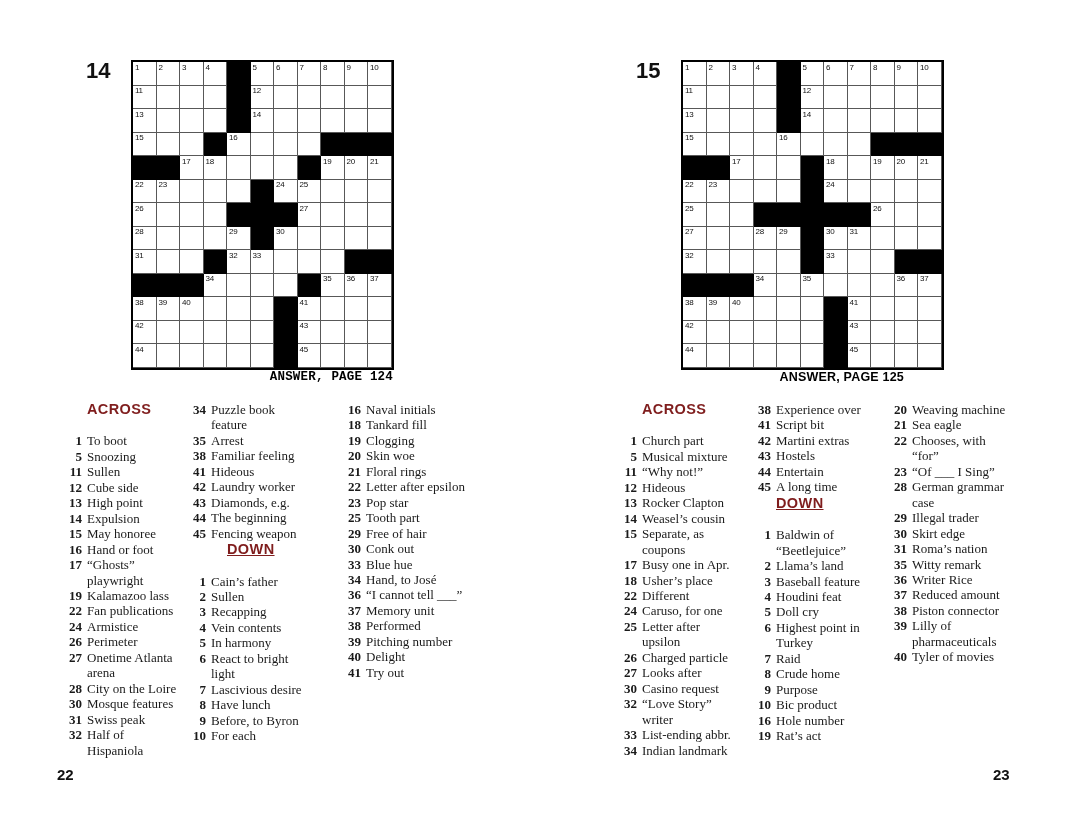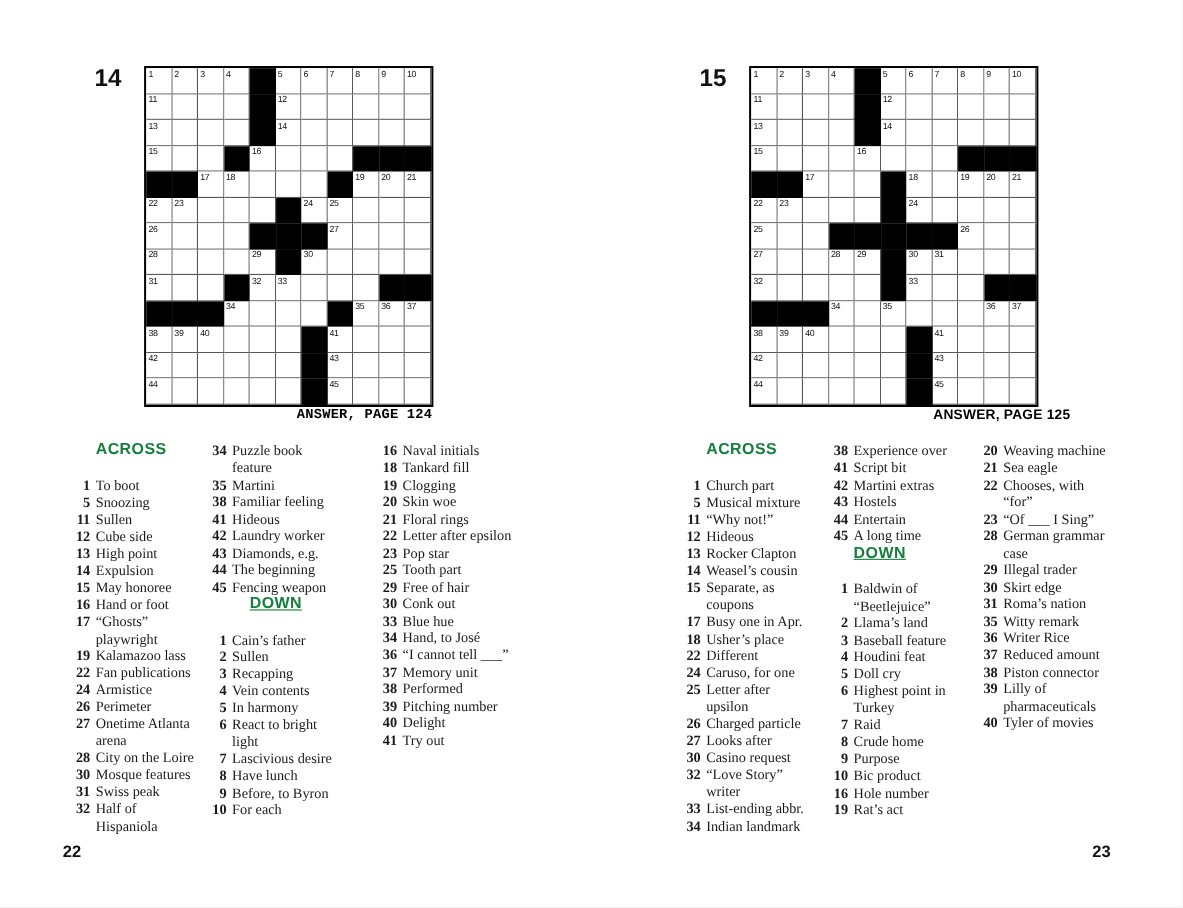--- a/index.html
+++ b/index.html
@@ -20,33 +20,33 @@
   .cell{position:relative;box-sizing:border-box;background:#fff;
         border-right:1px solid #585858;border-bottom:1px solid #585858;}
   .cell.black{background:#000;border-color:#000;}
   .cellnum{position:absolute;top:0.5px;left:2px;
            font:400 8px "Liberation Sans",sans-serif;color:#111;letter-spacing:-0.3px;}
 
   
   .answer-note{position:absolute;top:370px;width:262px;text-align:right;
                font:bold 12.5px "Liberation Sans",sans-serif;letter-spacing:0.2px;color:#000;}
   .p14 .answer-note{left:131px;font-family:Liberation Mono, monospace;}
-  .p15 .answer-note{left:711px;}
+  .p15 .answer-note{left:642px;}
 
   
   .clue-col{position:absolute;top:402px;font-size:13px;line-height:15.45px;}
   .p14 .c1{left:66px;width:126px;}
   .p14 .c2{left:190px;width:138px;}
   .p14 .c3{left:345px;width:150px;}
   .p15 .c1{left:621px;width:128px;}
   .p15 .c2{left:755px;width:138px;}
   .p15 .c3{left:891px;width:150px;}
 
   .clue-header{font:bold 14.5px "Liberation Sans",sans-serif;letter-spacing:0.4px;
-               color:#15803d;margin-left:21px;margin-bottom:16px;line-height:15.45px;}
+               color:#7f1d1d;margin-left:21px;margin-bottom:16px;line-height:15.45px;}
   .clue-col .clue-header:not(:first-child){margin-top:1px;text-decoration:underline;}
   .p14 .c2 .clue-header{margin-left:37px;}
 
   .clue{display:flex;}
   .clue .n{flex:none;width:16px;text-align:right;font-weight:bold;}
   .clue .t{margin-left:5px;white-space:pre-line;}
 
   
   .pageno{position:absolute;top:766px;font:bold 15px "Liberation Sans",sans-serif;color:#111;}
   .pageno.left{left:57px;}
@@ -374,21 +374,21 @@
         </div>
       </div>
     <div class="clue-col c2">
         <div class="clue">
           <span class="n">34</span>
           <span class="t">Puzzle book
 feature</span>
         </div>
         <div class="clue">
           <span class="n">35</span>
-          <span class="t">Martini</span>
+          <span class="t">Arrest</span>
         </div>
         <div class="clue">
           <span class="n">38</span>
           <span class="t">Familiar feeling</span>
         </div>
         <div class="clue">
           <span class="n">41</span>
           <span class="t">Hideous</span>
         </div>
         <div class="clue">

